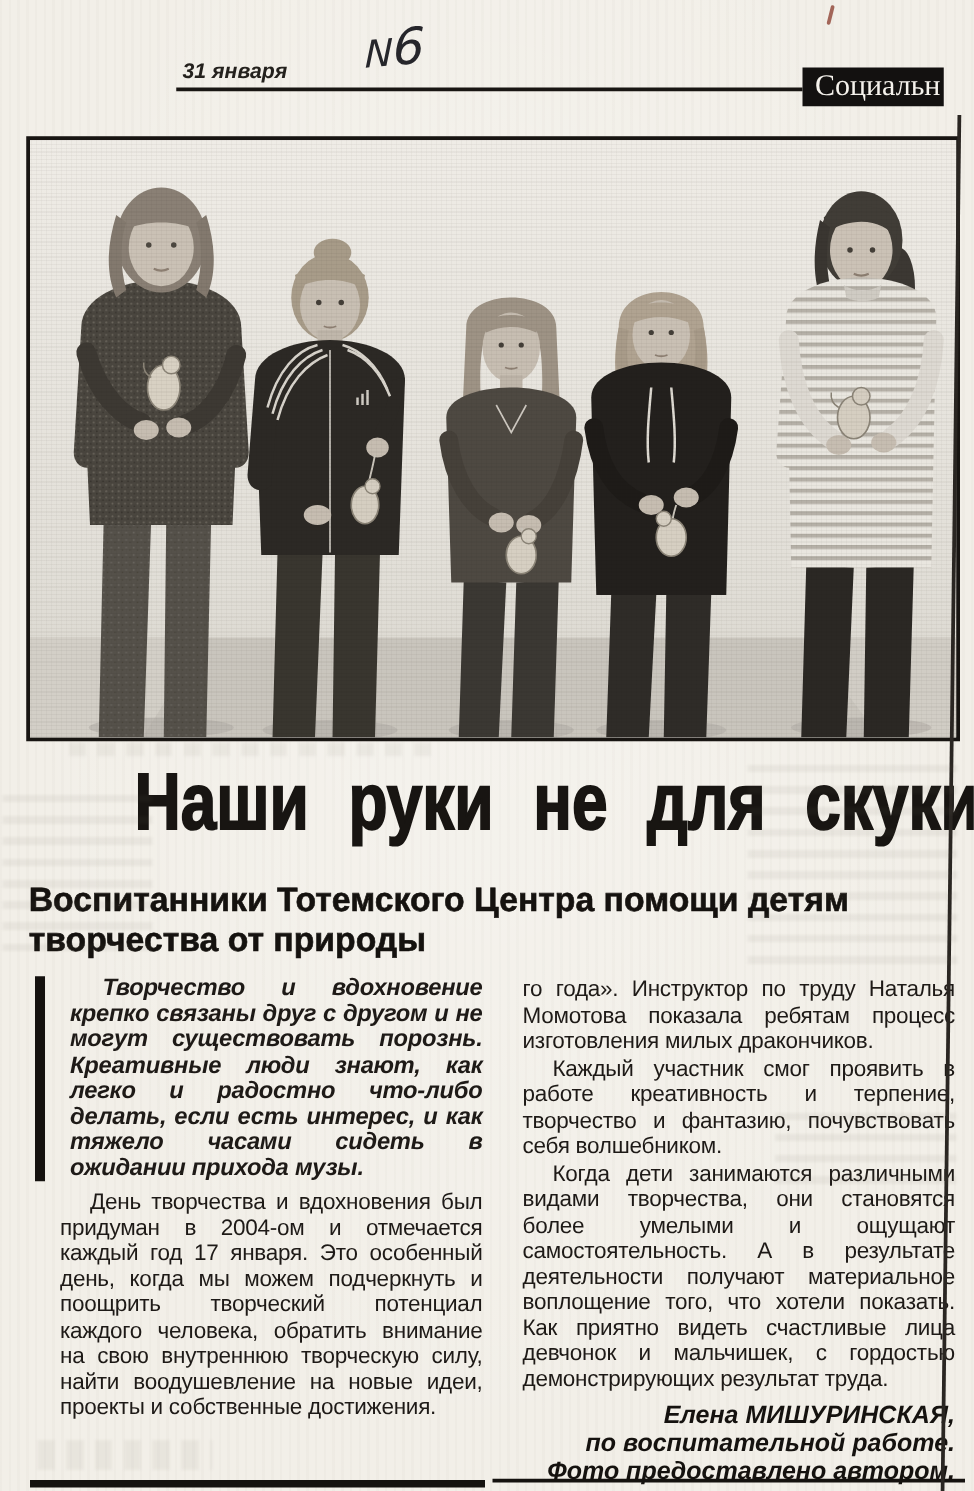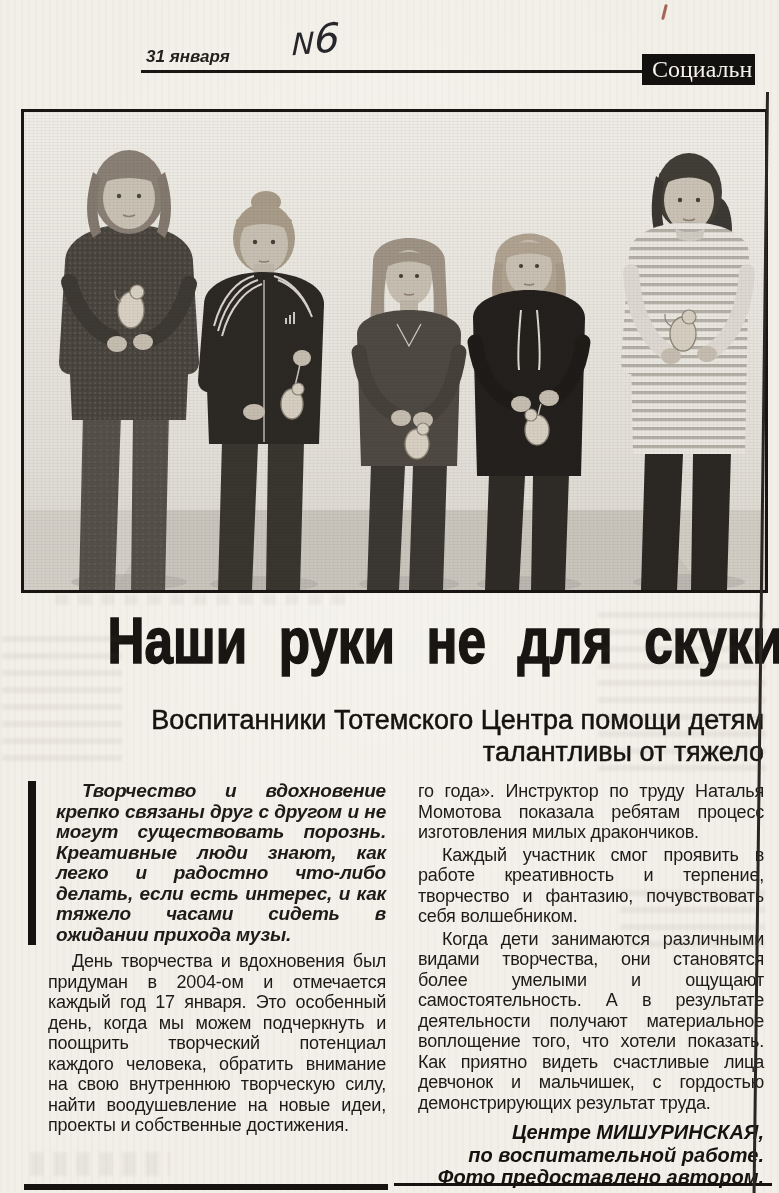--- a/index.html
+++ b/index.html
@@ -71,22 +71,22 @@
     position:absolute;left:23px;top:604px;width:741px;text-align:center;
     white-space:nowrap;
   }
   .headline span{
     display:inline-block;transform:scaleX(.8);transform-origin:center;
     font-size:64px;font-weight:700;color:#181512;
     letter-spacing:0px;word-spacing:.34em;
     -webkit-text-stroke:1.6px #181512;
   }
   .subheadline{
-    position:absolute;left:23px;top:704px;width:741px;text-align:right;
-    font-weight:400;color:#15120f;line-height:32px;
+    position:absolute;left:23px;top:704px;width:741px;text-align:left;
+    font-weight:700;color:#15120f;line-height:32px;
   }
   .subheadline div{
     display:block;font-size:27px;
     -webkit-text-stroke:.5px #15120f;
   }
 
   
   .col{position:absolute;top:781px;text-align:justify;}
   .col-left{left:28px;width:358px;}
   .col-right{left:398px;width:366px;}
@@ -299,34 +299,34 @@
           <path d="M-18,214 q-7,-4 -6,-12" stroke="#8b8477" stroke-width="1.2" fill="none"></path>
         </g>
       </g>
     </svg>
   </div>
   <div class="photo-grain"></div>
 
   <div class="headline"><span>Наши руки не для скуки</span></div>
   <div class="subheadline">
     <div>Воспитанники Тотемского Центра помощи детям</div>
-    <div>талантливы от тяжело</div>
+    <div>творчества от природы</div>
   </div>
 
   <div class="col col-left">
     <p class="lead">Творчество и вдохновение крепко связаны друг с другом и не могут существовать порознь. Креативные люди знают, как легко и радостно что-либо делать, если есть интерес, и как тяжело часами сидеть в ожидании прихода музы.</p>
     <p class="indent">День творчества и вдохновения был придуман в 2004-ом и отмечается каждый год 17 января. Это особенный день, когда мы можем подчеркнуть и поощрить творческий потенциал каждого человека, обратить внимание на свою внутреннюю творческую силу, найти воодушевление на новые идеи, проекты и собственные достижения.</p>
   </div>
 
   <div class="col col-right">
     <p>го года». Инструктор по труду Наталья Момотова показала ребятам процесс изготовления милых дракончиков.</p>
     <p class="indent">Каждый участник смог проявить в работе креативность и терпение, творчество и фантазию, почувствовать себя волшебником.</p>
     <p class="indent">Когда дети занимаются различными видами творчества, они становятся более умелыми и ощущают самостоятельность. А в результате деятельности получают материальное воплощение того, что хотели показать. Как приятно видеть счастливые лица девчонок и мальчишек, с гордостью демонстрирующих результат труда.</p>
     <div class="byline">
-      <div>Центре МИШУРИНСКАЯ,</div>
+      <div>Елена МИШУРИНСКАЯ,</div>
       <div>по воспитательной работе.</div>
       <div>Фото предоставлено автором.</div>
     </div>
   </div>
 
   <div class="bottom-rule-left"></div>
   <div class="bottom-rule-right"></div>
   <div class="page-edge-line"></div>
 
   <div class="smudge smudge-words" style="left:55px;top:594px;width:290px;height:11px;"></div>

